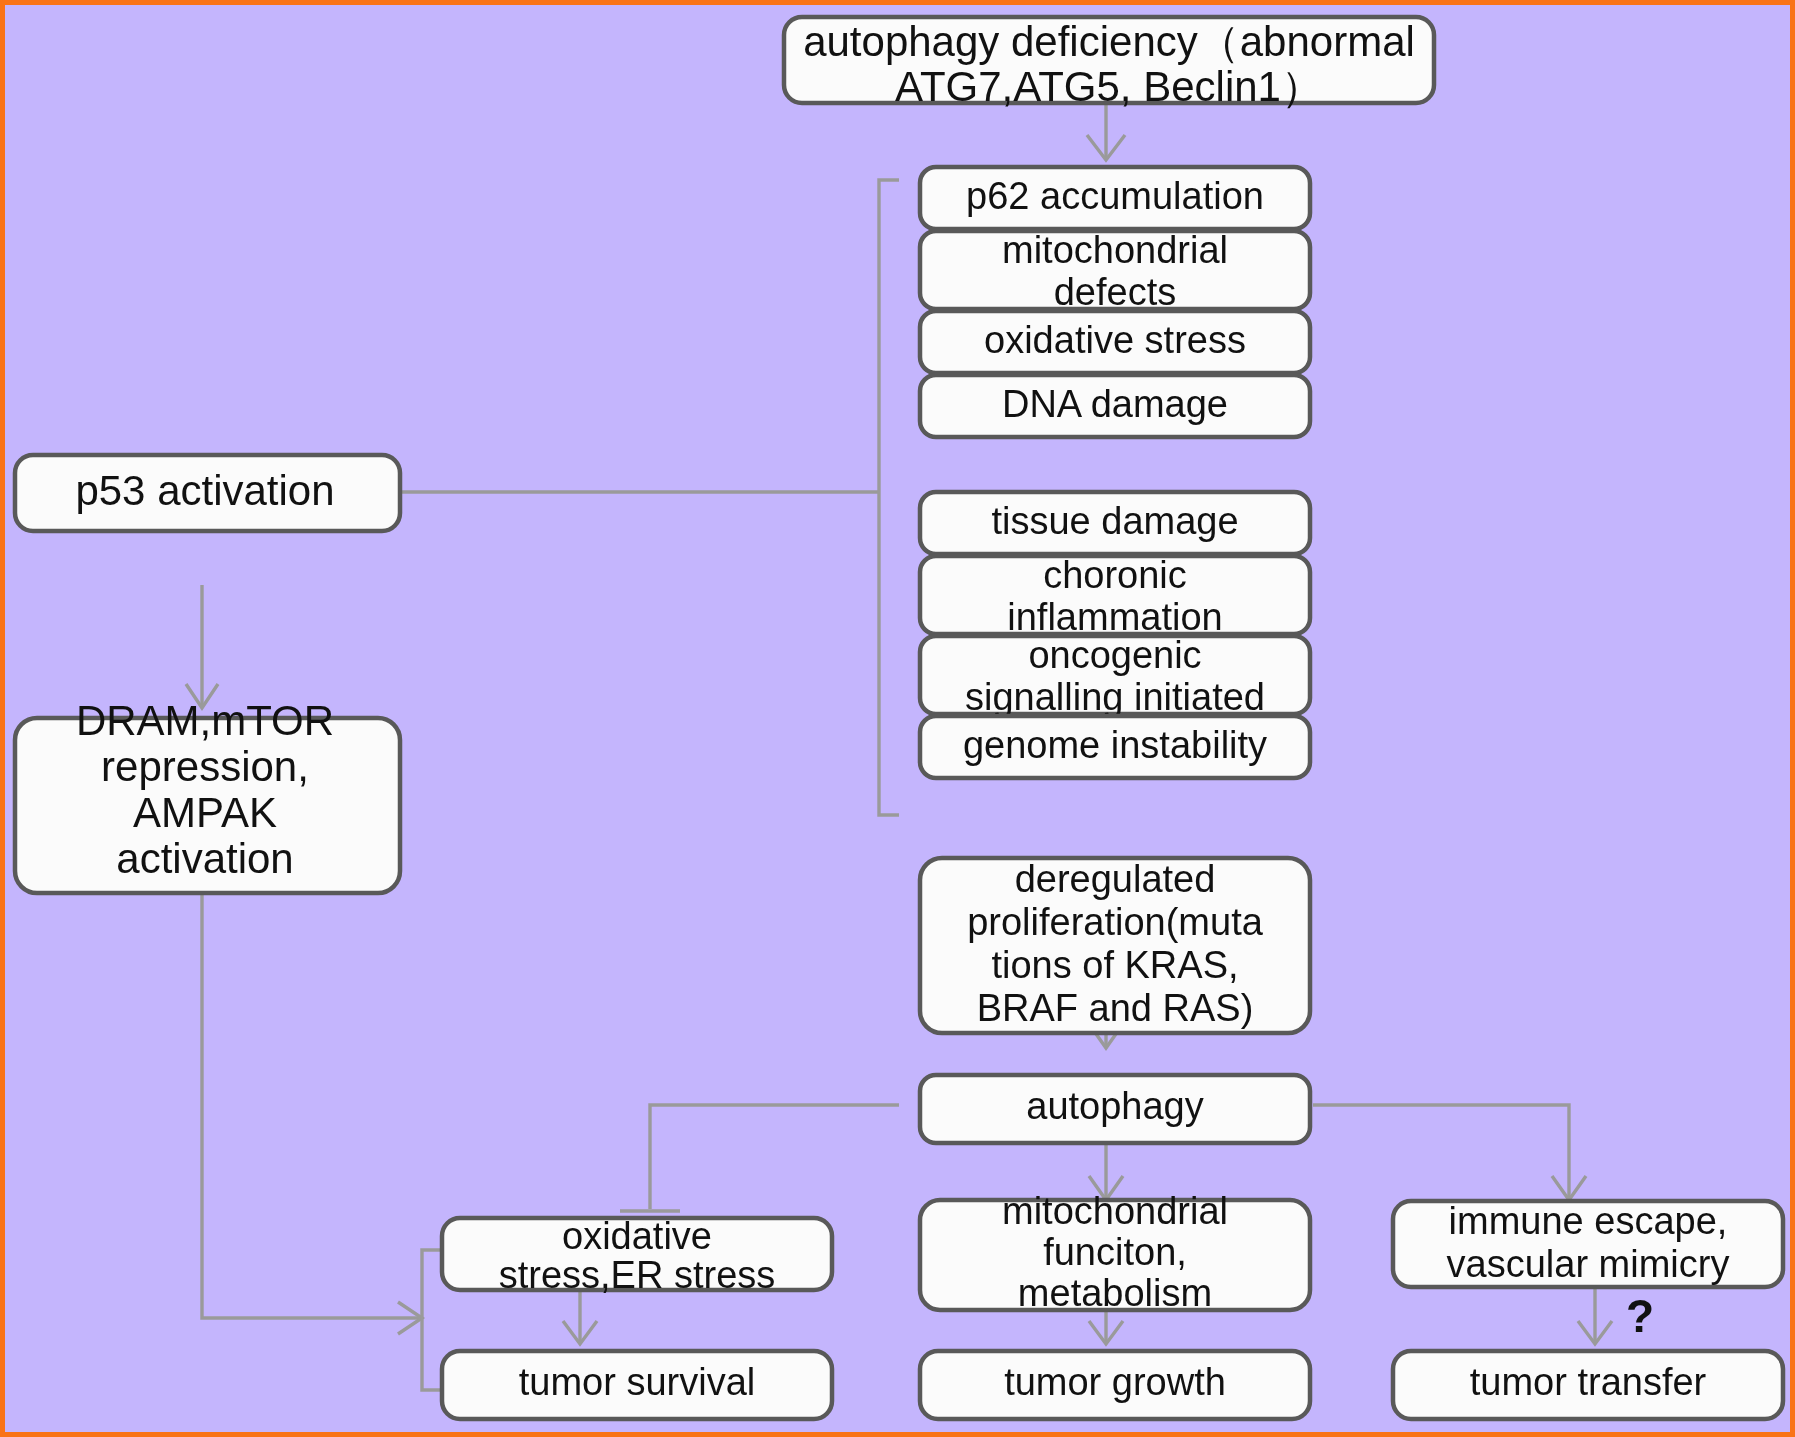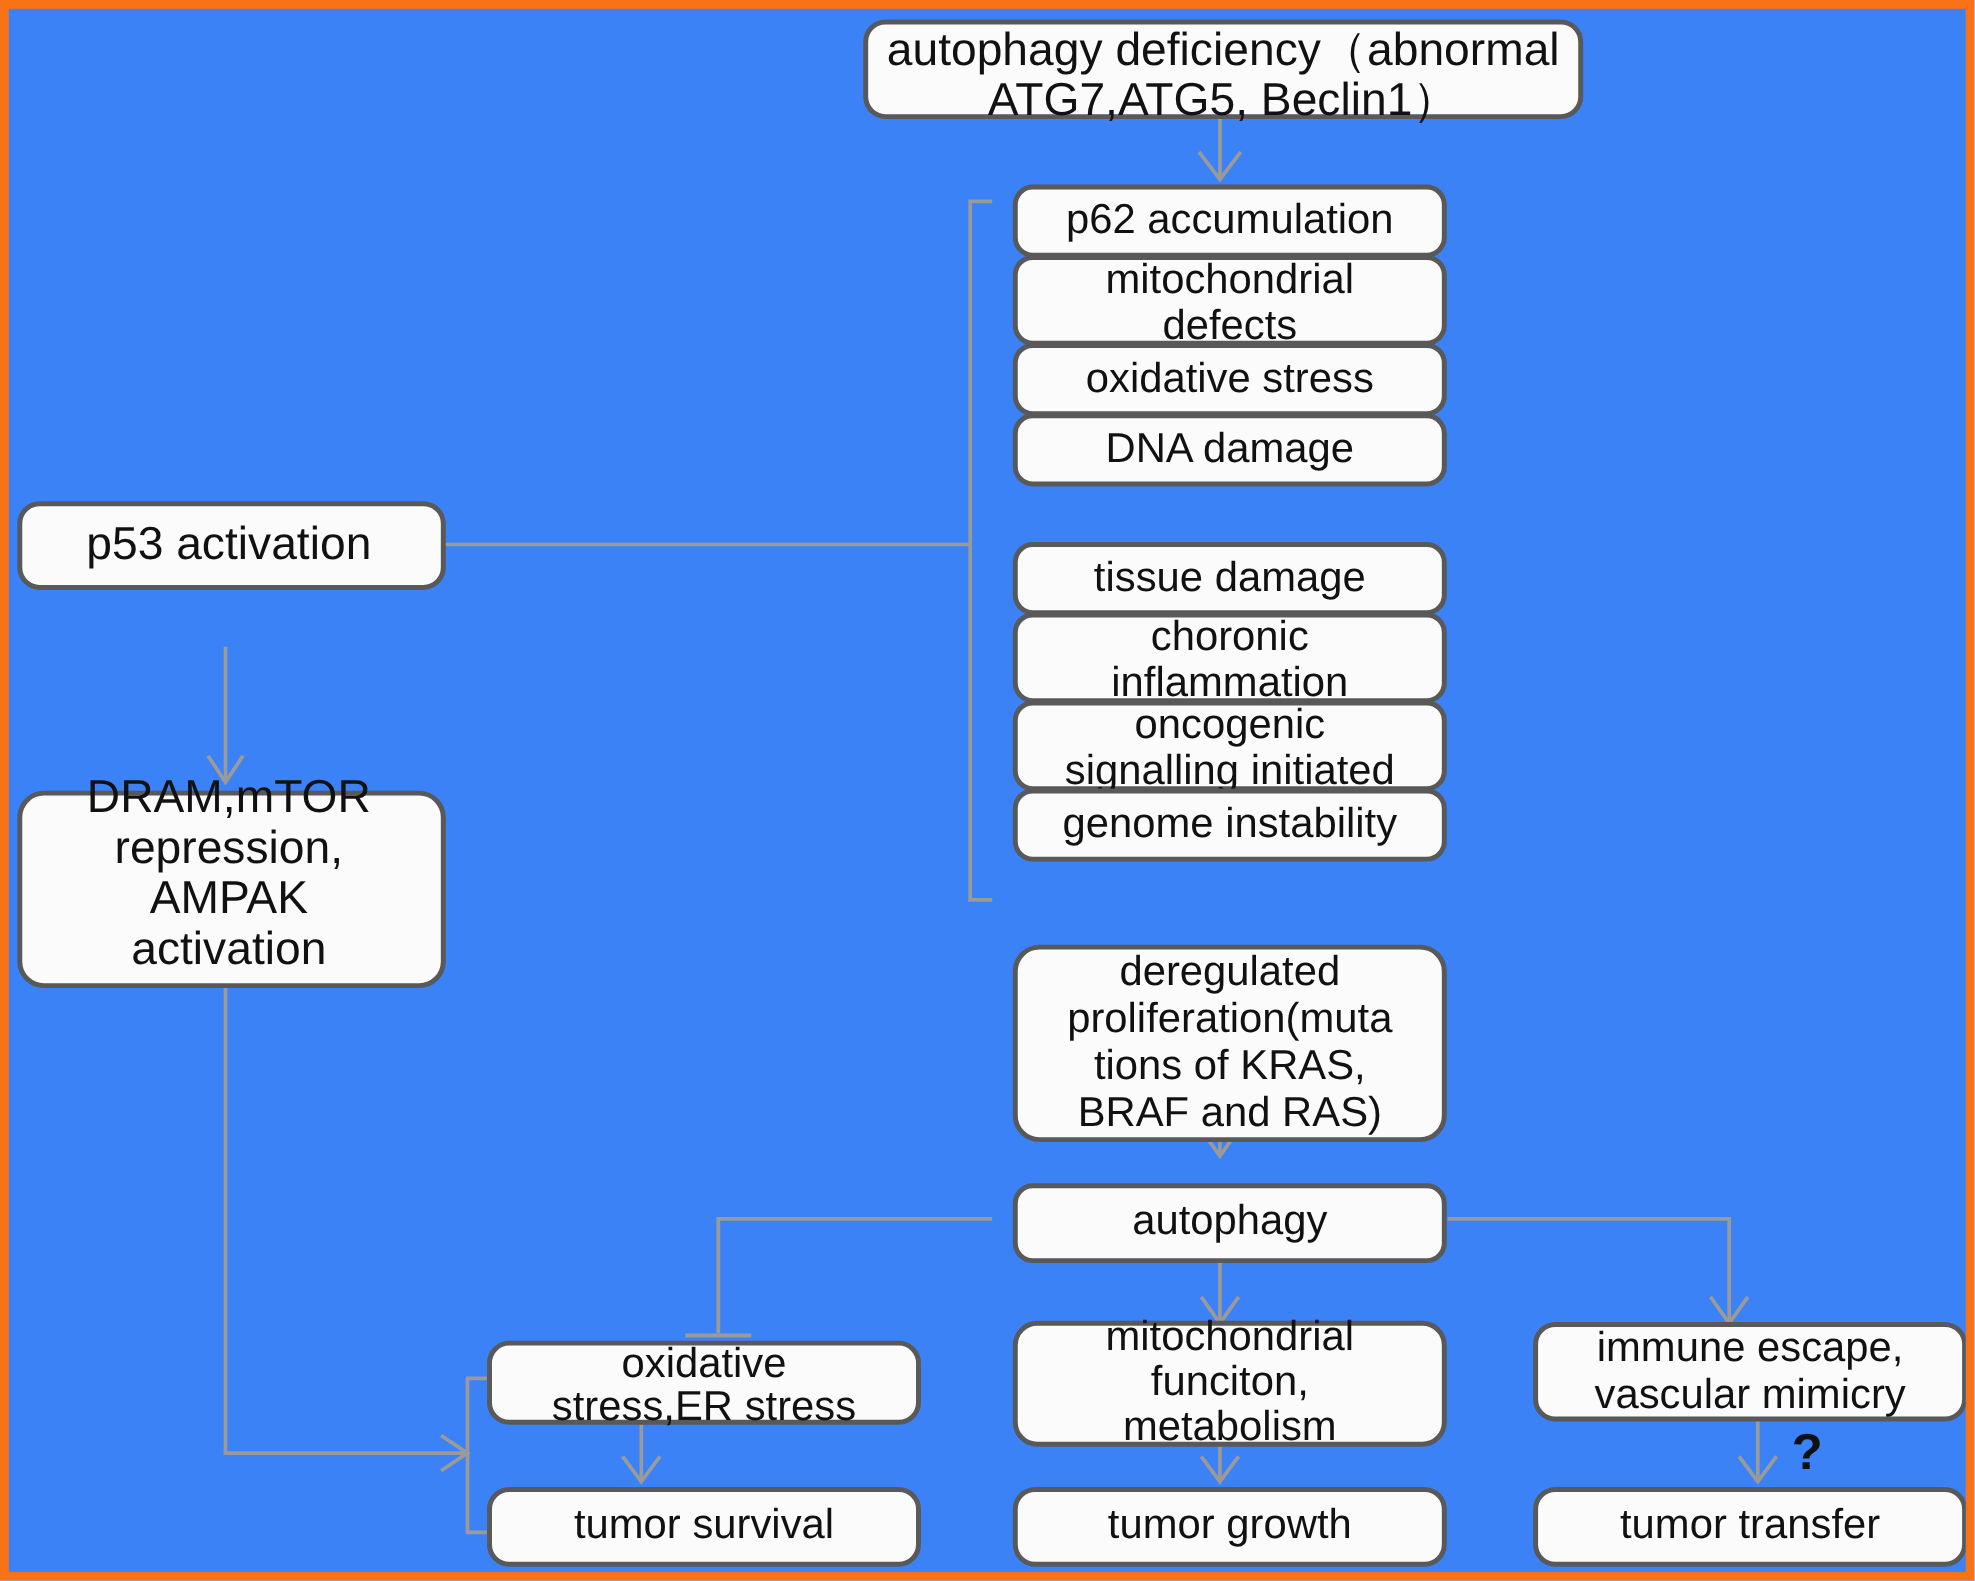--- a/index.html
+++ b/index.html
@@ -1,22 +1,22 @@
 <!DOCTYPE html>
 <html><head>
 <meta charset="utf-8">
 <style>
   html,body{margin:0;padding:0;background:#ffffff;}
   body{font-family:"Liberation Sans", sans-serif;}
   #page{
     position:relative;
     width:1795px;height:1437px;
-    background:#3b82f6;
+    background:#c4b5fd;
     box-sizing:border-box;
-    border:8px solid #f97316;
+    border:5px solid #f97316;
     overflow:hidden;
   }
   #canvas{position:absolute;left:0;top:0;width:1781px;height:1423px;}
   .node-rect{
     fill:#fbfbfb;
     stroke:#595959;
     stroke-width:4.5;
   }
   .node-text{
     font-family:"Liberation Sans", sans-serif;

